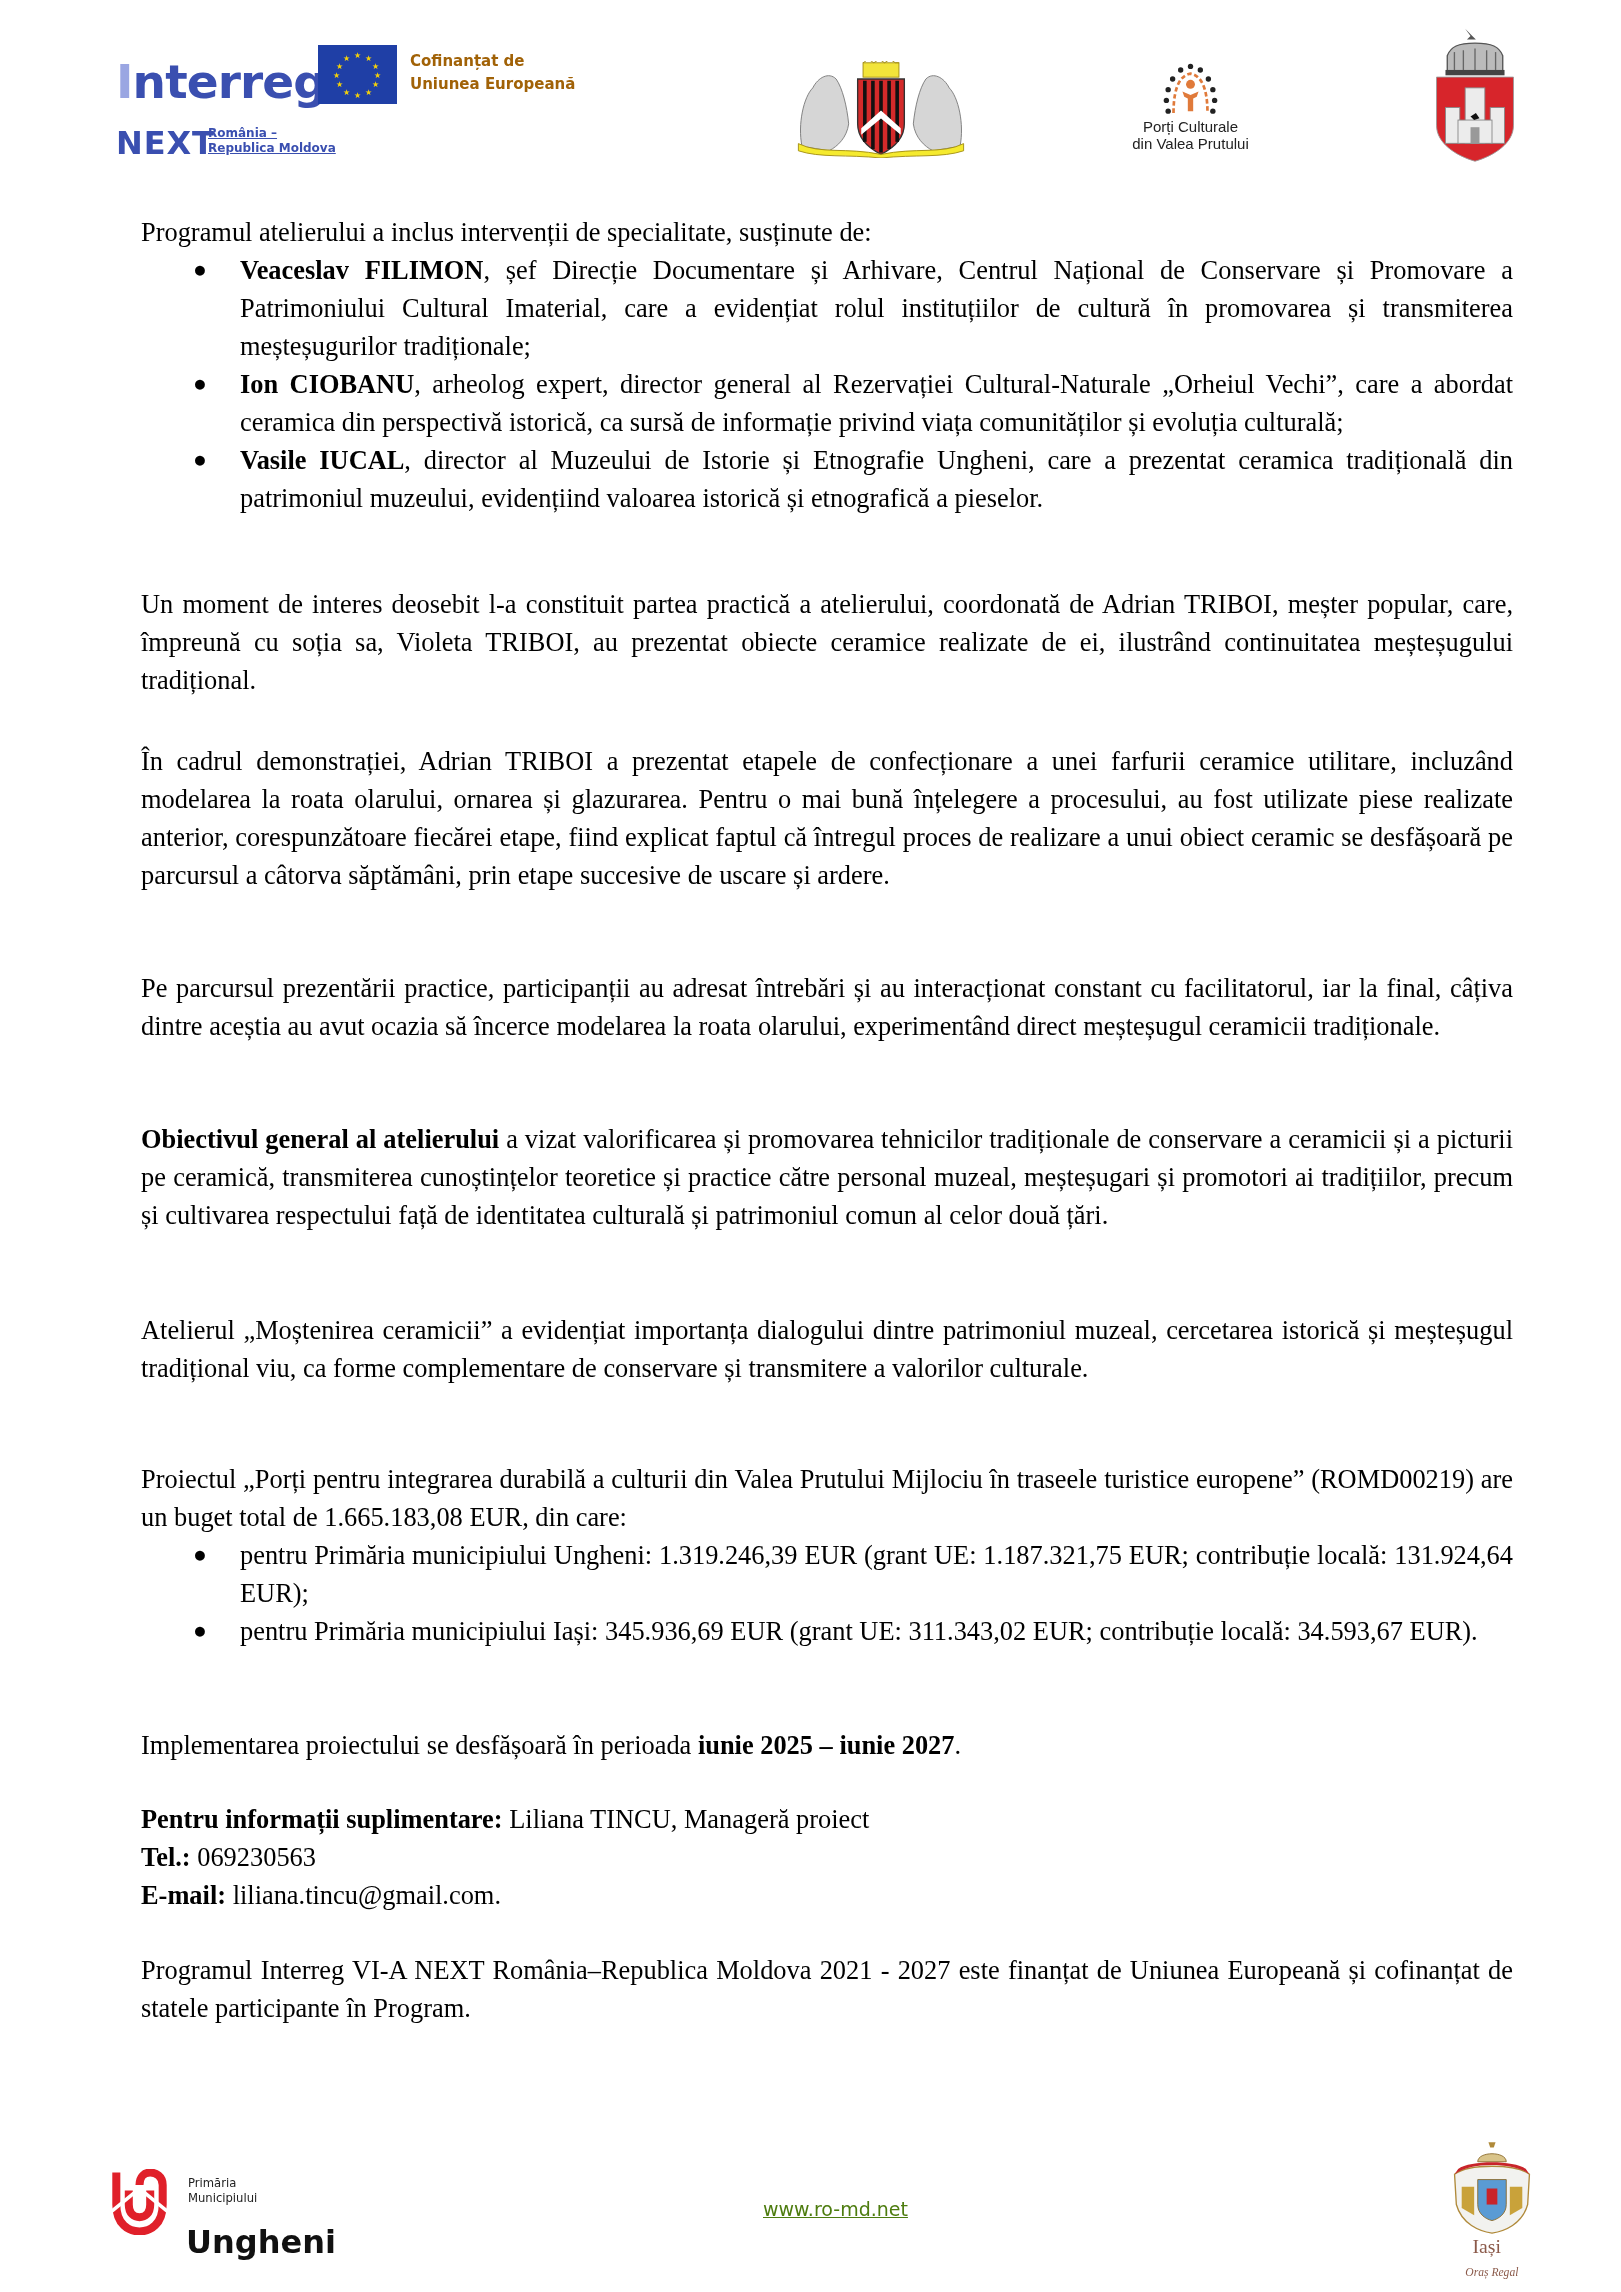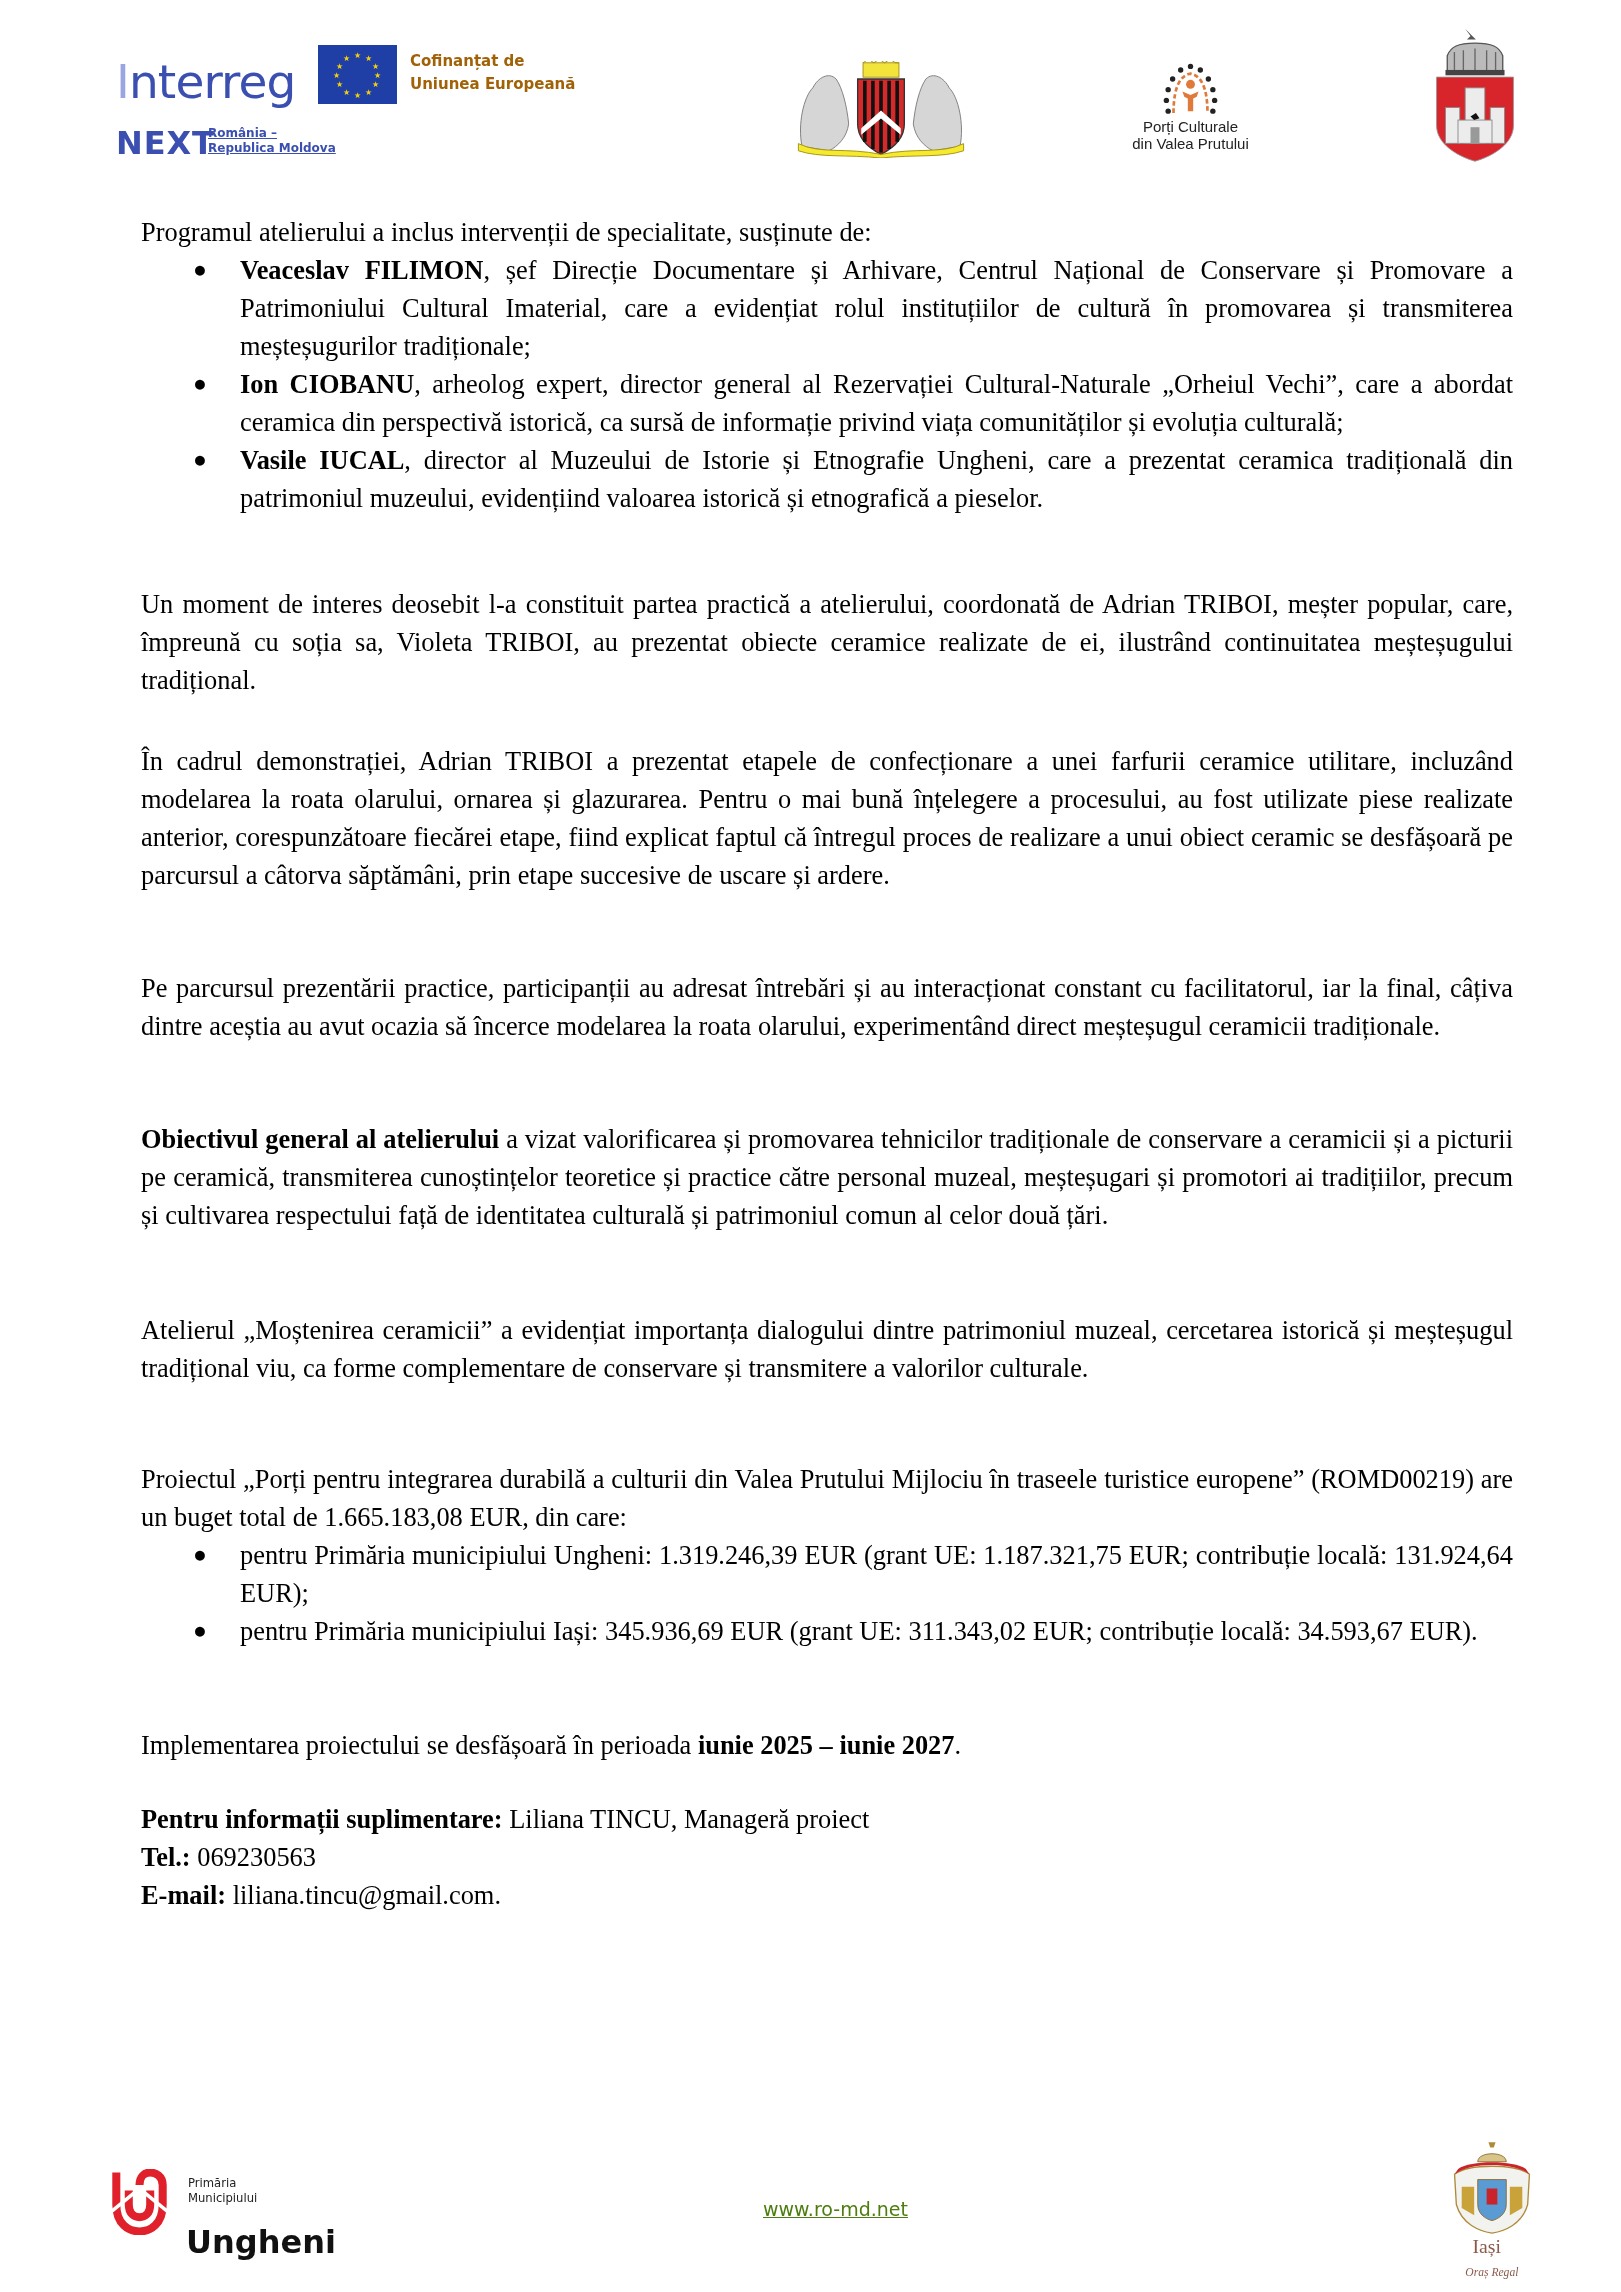--- a/index.html
+++ b/index.html
@@ -2,21 +2,21 @@
 <html style="font-size:14.3px"><head>
 <meta charset="utf-8">
 <style>
   html, body { margin: 0; padding: 0; background: #ffffff; }
   body { width: 1621px; height: 2293px; position: relative; overflow: hidden; font-family: "Liberation Serif", serif; color: #000; }
   .page { position: absolute; left: 0; top: 0; width: 1621px; height: 2293px; }
 
   
   .logo { position: absolute; }
   .interreg { left: 116px; top: 45px; width: 484px; height: 112px; }
-  .interreg .word { position: absolute; left: 0; top: 12.5px; font-family: "DejaVu Sans", sans-serif; font-weight: normal; font-size: 47px; letter-spacing: -0.9px; color: #3a4fb0; line-height: 1; text-align: center; }
+  .interreg .word { position: absolute; left: 0; top: 12.5px; font-family: "DejaVu Sans", sans-serif; font-weight: bold; font-size: 47px; letter-spacing: -0.9px; color: #3a4fb0; line-height: 1; text-align: center; }
   .interreg .word span.l { color: #9aa6e2; }
   .interreg .flag { position: absolute; left: 202px; top: 0; width: 79px; height: 59px; background: #1f3fa6; }
   .interreg .flag .star { position: absolute; color: #f5d10a; font-size: 8px; line-height: 1; }
   .interreg .cofin { position: absolute; left: 294px; top: 5.4px; font-family: "DejaVu Sans", sans-serif; font-weight: bold; font-size: 15px; color: #a16207; line-height: 23px; }
   .interreg .next { position: absolute; left: 0; top: 82px; font-family: "DejaVu Sans", sans-serif; font-weight: bold; font-size: 32px; color: #3a4fb0; line-height: 1; letter-spacing: 0.9px; }
   .interreg .next-sub { position: absolute; left: 92px; top: 81px; font-family: "DejaVu Sans", sans-serif; font-weight: bold; font-size: 12px; color: #3a4fb0; line-height: 15px; text-decoration: underline; }
 
   .ungheni-coat { left: 793px; top: 61px; width: 176px; height: 97px; }
   .porti { left: 1107px; top: 59px; width: 167px; height: 99px; }
   .porti .arch { position: absolute; left: 54px; top: 0; width: 59px; height: 56px; }
@@ -189,20 +189,23 @@
   <div class="text" style="top:1726px">
     <p><span>Implementarea proiectului se desfășoară în perioada </span><b>iunie 2025 – iunie 2027</b><span>.</span></p>
   </div>
 
   <div class="text" style="top:1800px; text-align:left">
     <p><b>Pentru informații suplimentare:</b><span> Liliana TINCU, Manageră proiect</span></p>
     <p><b>Tel.:</b><span> 069230563</span></p>
     <p><b>E-mail:</b><span> liliana.tincu@gmail.com.</span></p>
   </div>
 
+  <div class="text" style="top:1951px">
+    <p>Programul Interreg VI-A NEXT România–Republica Moldova 2021 - 2027 este finanțat de Uniunea Europeană și cofinanțat de statele participante în Program.</p>
+  </div>
 
 
   <div class="footer-ungheni">
     <svg class="mark" width="61" height="66" viewBox="0 0 68 74">
       <g fill="none" stroke="#e0202a" stroke-width="9">
         <path d="M8 4 L8 40 C 8 62, 22 70, 34 70 C 46 70, 60 62, 60 40 L60 18 C 60 8, 52 4, 46 4 C 40 4, 34 8, 34 18"></path>
         <path d="M22 24 L22 40 C 22 50, 28 54, 34 54 C 40 54, 46 50, 46 40 L46 24"></path>
       </g>
       <path d="M2 48 L34 22 L66 48" fill="none" stroke="#ffffff" stroke-width="4"></path>
     </svg>

